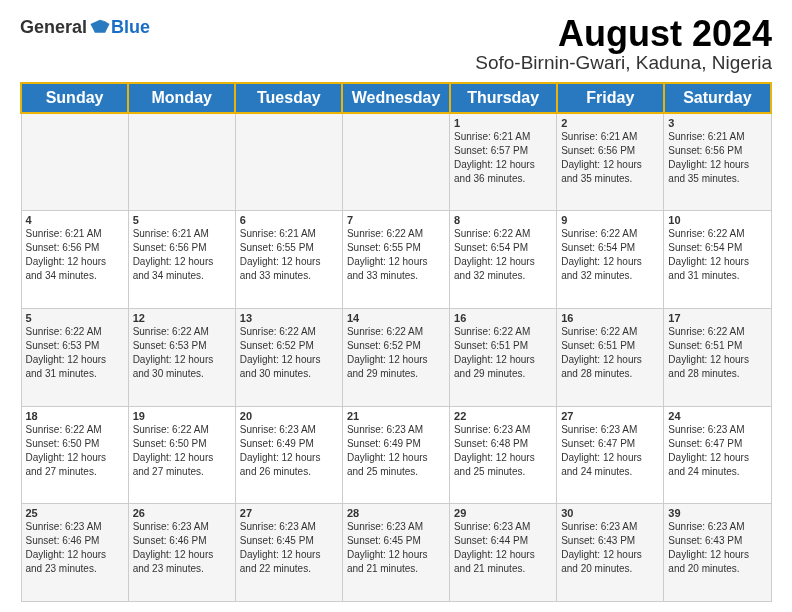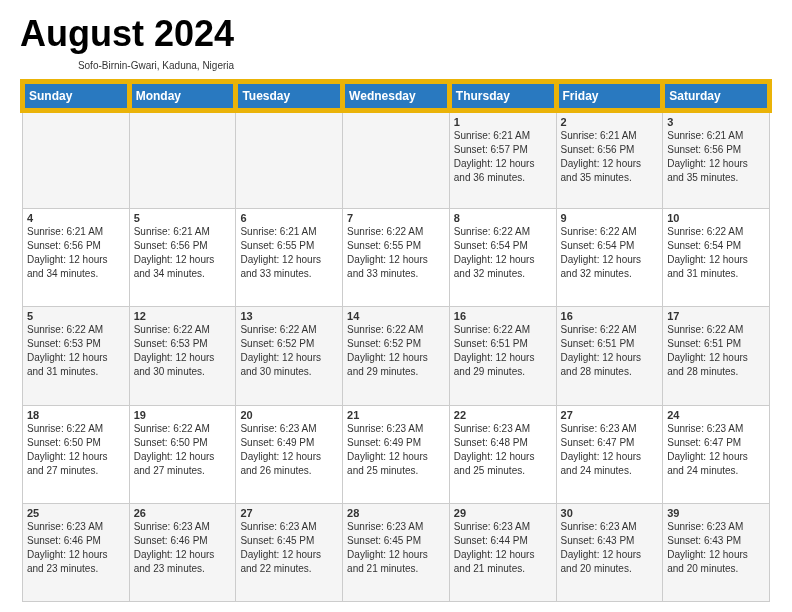--- a/index.html
+++ b/index.html
@@ -48,38 +48,38 @@
     .title-block {
       text-align: right;
     }
     .month-title {
       font-size: 36px;
       font-weight: bold;
       color: #000000;
       line-height: 1;
     }
     .location-title {
-      font-size: 10px;
-      color: #333;
-      margin-top: 8px;
+      font-size: 19px;
+      color: #333;
+      margin-top: 0;
     }
     .calendar-table {
       width: 100%;
       border-collapse: collapse;
       flex: 1;
       table-layout: fixed;
     }
     .calendar-table th {
       background-color: #2979c0;
       color: #fff;
-      font-size: 12px;
+      font-size: 16px;
       font-weight: bold;
       padding: 5px 4px;
-      text-align: left;
-      border: 5px solid #eab308;
+      text-align: center;
+      border: 2px solid #eab308;
     }
     .calendar-table td {
       border: 1px solid #ccc;
       vertical-align: top;
       padding: 3px 4px;
       font-size: 9.5px;
       color: #333;
       height: 88px;
     }
     .calendar-table tr:nth-child(odd) td {
@@ -105,20 +105,31 @@
       color: #555;
       margin-top: 4px;
       text-align: left;
     }
   </style>
 </head>
 <body>
 
 <div class="page">
   <div class="header">
+    <div class="logo">
+      <div class="logo-text">
+        <span class="logo-general">General</span>
+        <svg class="logo-icon" viewBox="0 0 30 24" xmlns="http://www.w3.org/2000/svg">
+          <polygon points="8,20 22,20 28,8 15,2 2,8" fill="#2979c0"></polygon>
+          <polygon points="15,2 28,8 22,4" fill="#1a5fa0"></polygon>
+        </svg>
+        <br>
+        <span class="logo-blue">Blue</span>
+      </div>
+    </div>
     <div class="title-block">
       <div class="month-title">August 2024</div>
       <div class="location-title">Sofo-Birnin-Gwari, Kaduna, Nigeria</div>
     </div>
   </div>
 
   <table class="calendar-table">
     <thead>
       <tr>
         <th>Sunday</th>

